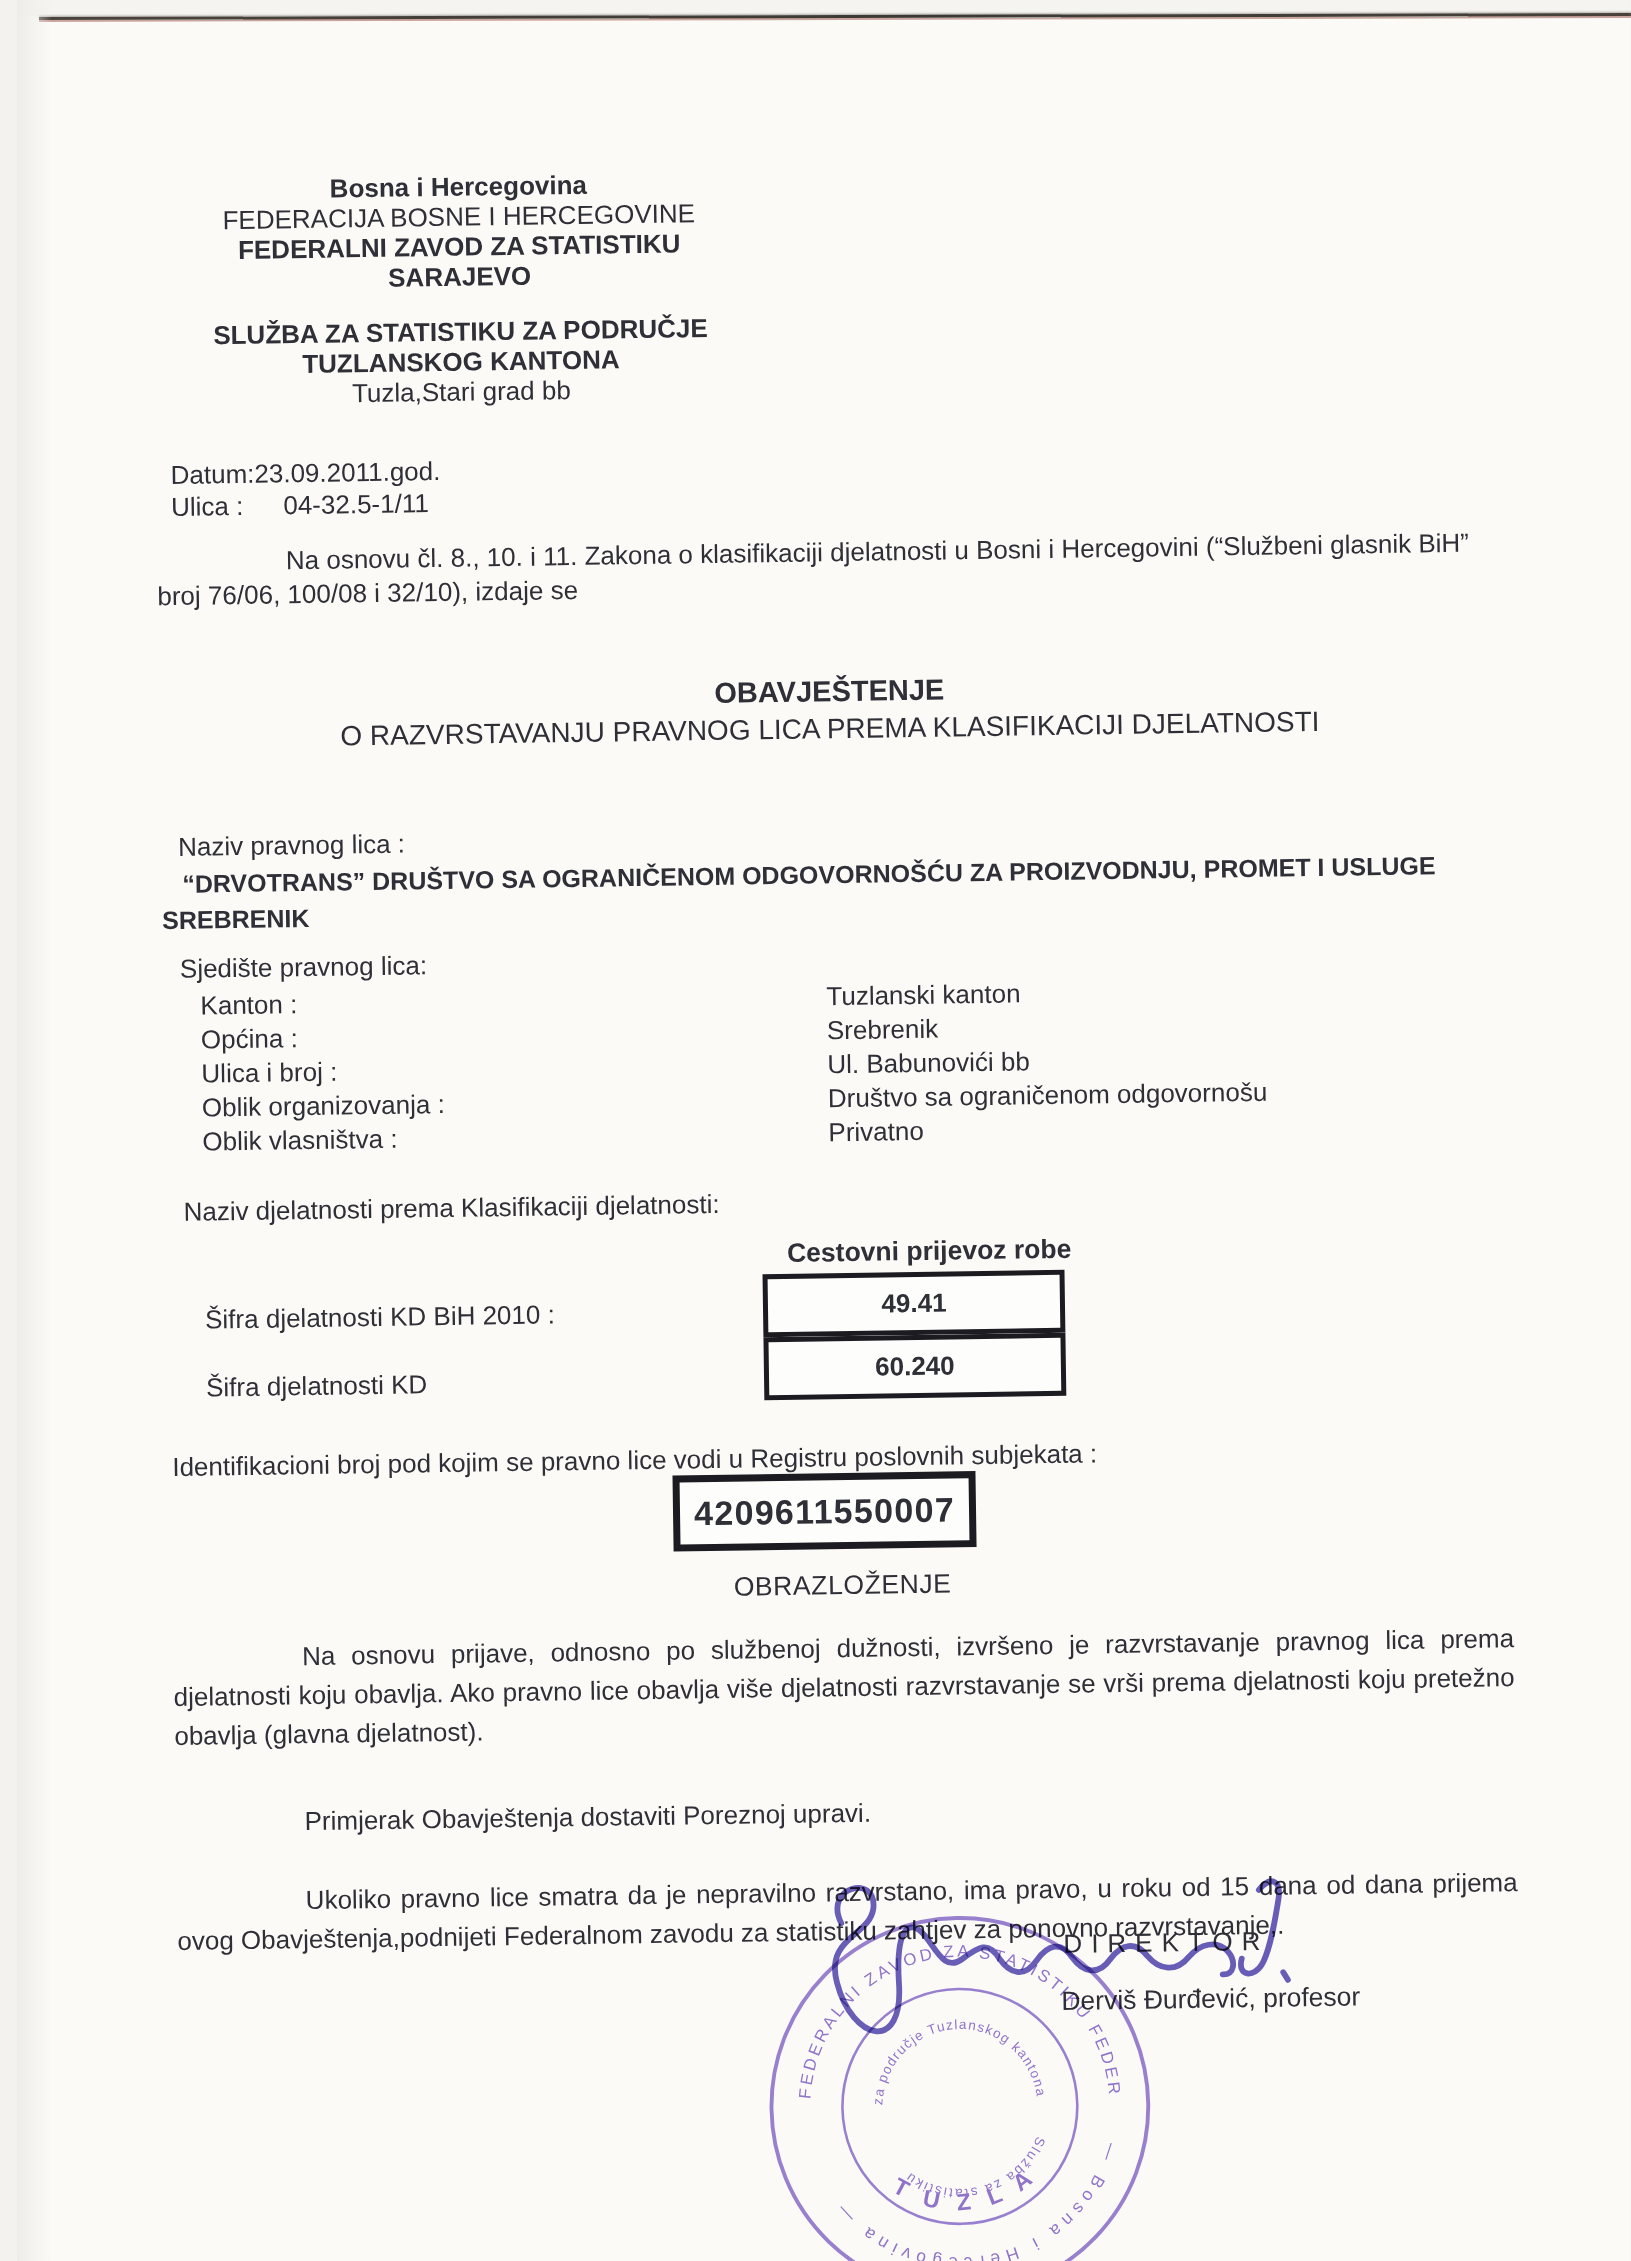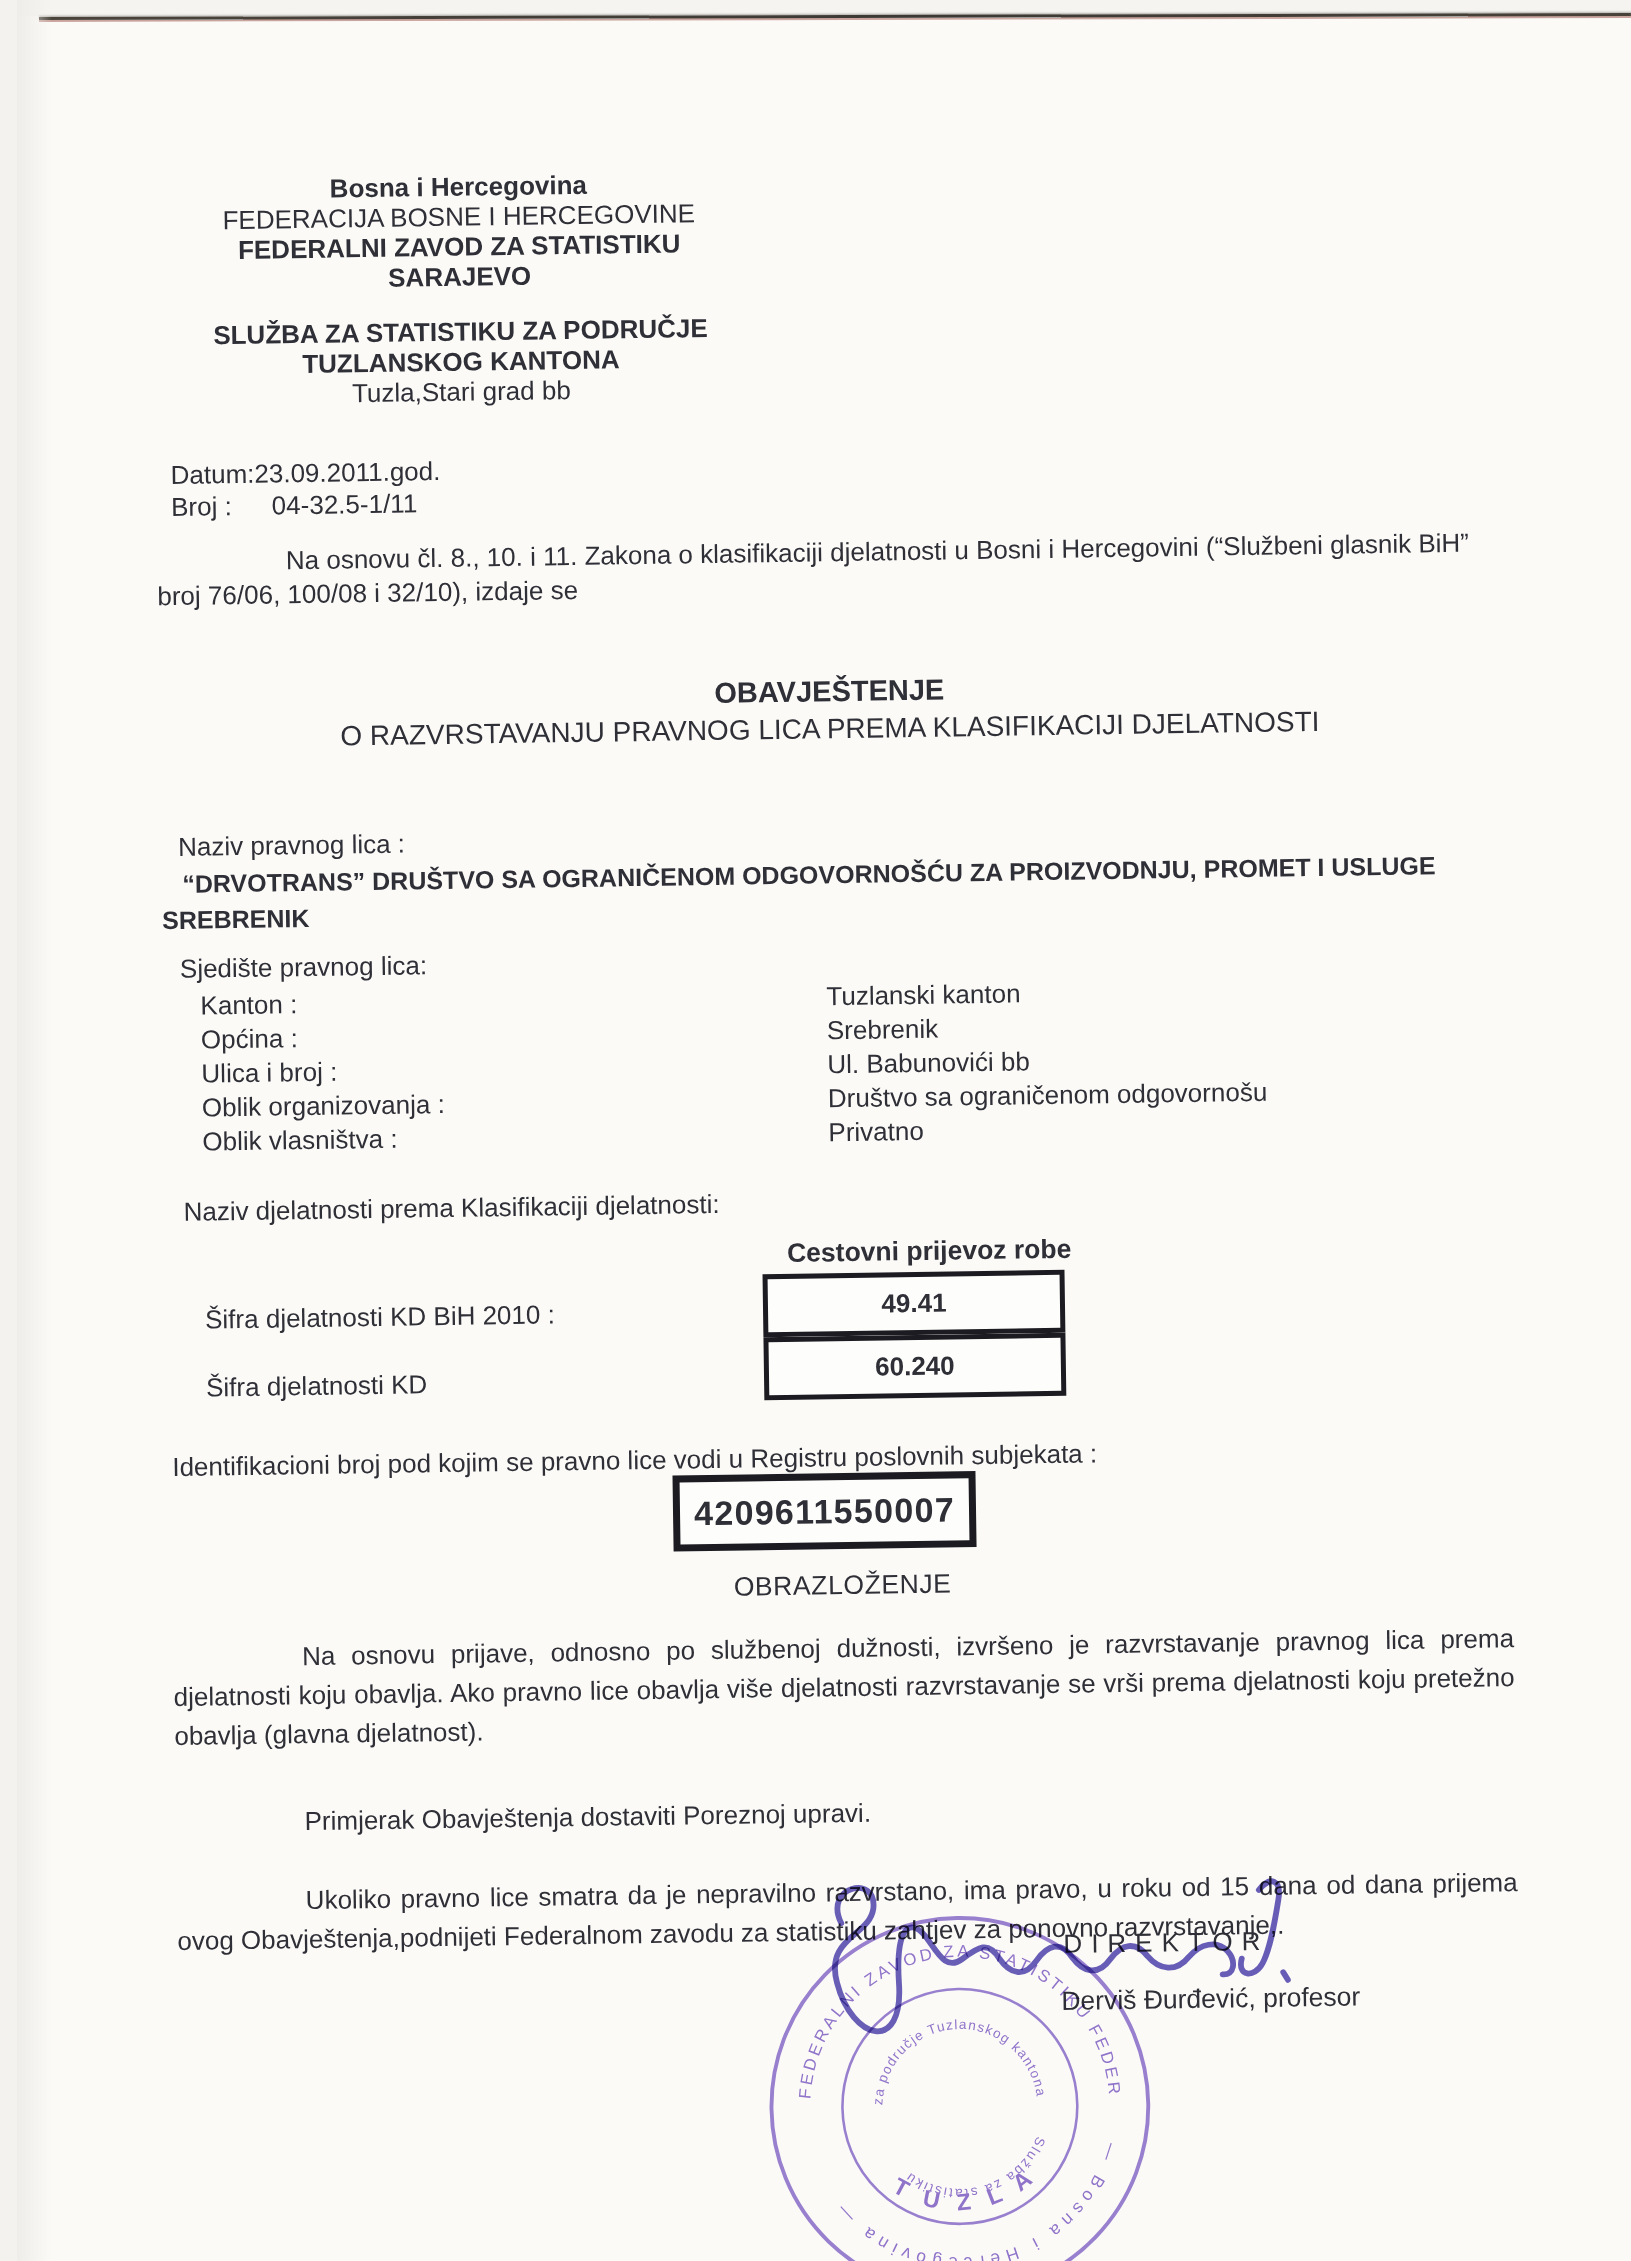--- a/index.html
+++ b/index.html
@@ -86,21 +86,21 @@
       <div class="b">SARAJEVO</div>
       <div class="lh-gap"></div>
       <div class="b">SLUŽBA ZA STATISTIKU ZA PODRUČJE</div>
       <div class="b">TUZLANSKOG KANTONA</div>
       <div>Tuzla,Stari grad bb</div>
     </header>
 
     <div class="abs meta">
       <div>Datum:23.09.2011.god.</div>
       <div>
-        <span>Broj :</span><span class="num">04-32.5-1/11</span>
+        <span>Ulica :</span><span class="num">04-32.5-1/11</span>
       </div>
     </div>
 
     <p class="abs intro">
       <span>Na osnovu čl. 8., 10. i 11. Zakona o klasifikaciji djelatnosti u Bosni i Hercegovini (“Službeni glasnik BiH”</span><br>
       <span>broj 76/06, 100/08 i 32/10),  izdaje se</span>
     </p>
 
     <div class="abs title-block">
       <div class="title-main">OBAVJEŠTENJE</div>

